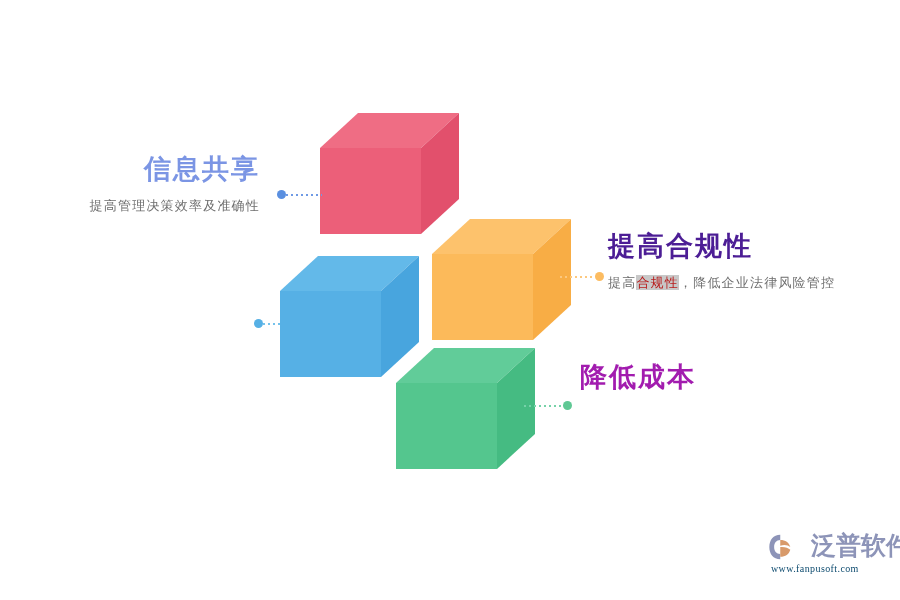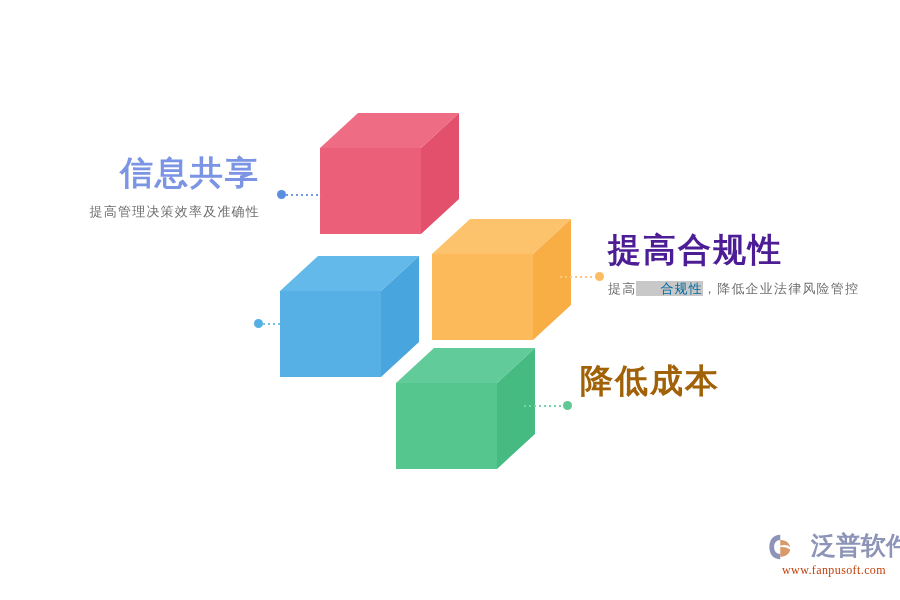--- a/index.html
+++ b/index.html
@@ -33,21 +33,21 @@
     display: block;
     width: 900px;
     height: 600px;
   }
 
   
   .feature {
     position: absolute;
   }
   .feature .f-title {
-    font-size: 33px;
+    font-size: 27px;
     font-weight: bold;
     letter-spacing: 2px;
     line-height: 1.1;
     white-space: nowrap;
   }
   .feature .f-desc {
     font-size: 13px;
     color: #6e6e6e;
     letter-spacing: 1.2px;
     line-height: 1.3;
@@ -58,27 +58,26 @@
     text-align: right;
   }
   .feature.align-left {
     text-align: left;
   }
 
   
   .t-blue-violet { color: #7b95e4; }
   .t-sky        { color: #67b9e8; }
   .t-orange     { color: #4c1d95; }
-  .t-green      { color: #a16207; }
+  .t-green      { color: #a21caf; }
 
   
   .sel-highlight {
     background: #c8c8c8;
-    color: #0369a1;
-    padding-left: 24px;
+    color: #b91c1c;
   }
 
   
   .connector {
     position: absolute;
     display: flex;
     align-items: center;
     height: 9px;
   }
   .connector .dot {
@@ -136,25 +135,25 @@
   }
   .logo-word {
     font-size: 25px;
     font-weight: bold;
     color: #8d94b8;
     letter-spacing: 0px;
     line-height: 1;
     white-space: nowrap;
   }
   .logo-url {
-    font-size: 12px;
-    color: #c2410c;
+    font-size: 10px;
+    color: #0c4a6e;
     letter-spacing: 0.4px;
     margin-top: 2px;
-    margin-left: 14px;
+    margin-left: 3px;
     font-family: "Liberation Serif", "DejaVu Serif", serif;
     white-space: nowrap;
   }
 </style>
 </head>
 <body>
 
 <div id="canvas">
 
   <div class="cube-stack">

